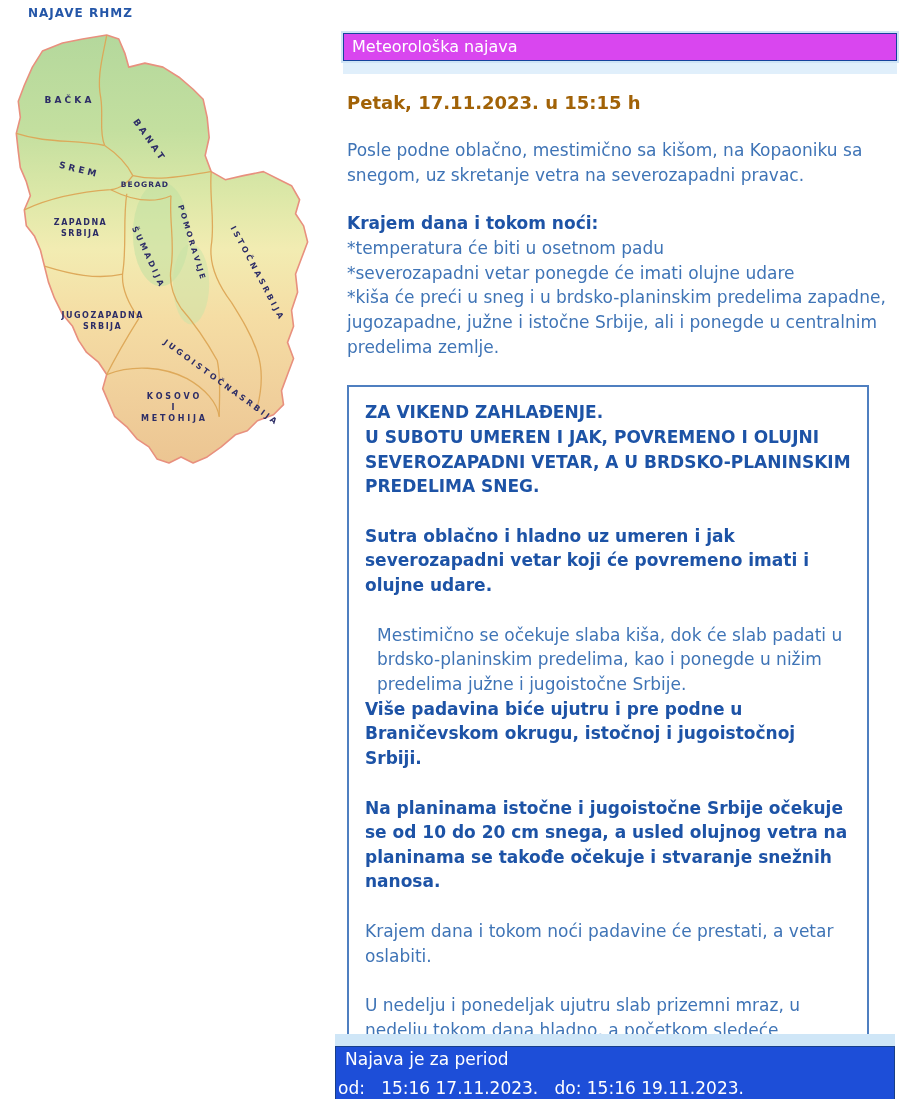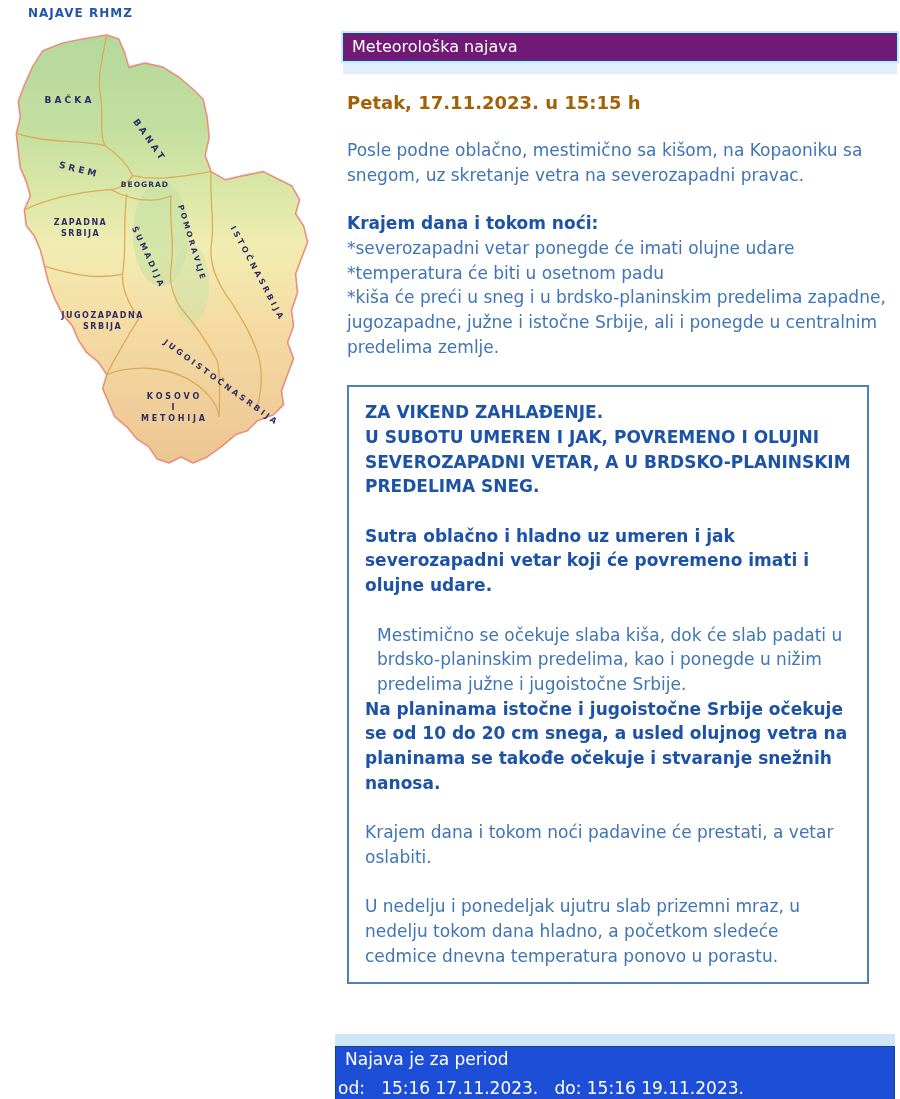--- a/index.html
+++ b/index.html
@@ -7,21 +7,21 @@
     width:900px;height:1099px;position:relative;overflow:hidden;
     font-family:"DejaVu Sans","Liberation Sans",sans-serif;
   }
   .page-title{
     position:absolute;left:28px;top:6px;
     font-size:12px;font-weight:bold;letter-spacing:1px;color:#2456a8;
   }
   .map-wrap{position:absolute;left:10px;top:33px;width:322px;height:442px;}
   .panel{position:absolute;left:343px;top:33px;width:554px;}
   .panel-header{
-    background:#701a75;border:1px solid #16439c;color:#ffffff;
+    background:#d946ef;border:1px solid #16439c;color:#ffffff;
     font-size:16px;line-height:26px;height:26px;padding-left:8px;
     box-shadow:0 0 0 2px #cfe4f5;
   }
   .light-strip{height:11px;background:#e0effb;margin:2px 0 0 0;}
   .content{padding:14px 0 0 4px;color:#3f74b6;font-size:17px;line-height:1.45;}
   .date-line{color:#a16207;font-weight:bold;font-size:18px;margin:2px 0 22px 0;}
   .para{margin:0 0 24px 0;}
   .night-head{color:#1d53a6;font-weight:bold;margin:0;}
   .night-item{margin:0;}
   .alert-box{
@@ -113,29 +113,30 @@
 </div>
 
 <div class="panel">
   <div class="panel-header">Meteorološka najava</div>
   <div class="light-strip"></div>
   <div class="content">
     <div class="date-line">Petak, 17.11.2023. u 15:15 h</div>
     <div class="para">Posle podne oblačno, mestimično sa kišom, na Kopaoniku sa snegom, uz skretanje vetra na severozapadni pravac.</div>
     <div>
       <div class="night-head">Krajem dana i tokom noći:</div>
+      <div class="night-item">*temperatura će biti u osetnom padu</div>
       <div class="night-item">*severozapadni vetar ponegde će imati olujne udare</div>
-      <div class="night-item">*temperatura će biti u osetnom padu</div>
       <div class="night-item">*kiša će preći u sneg i u brdsko-planinskim predelima zapadne, jugozapadne, južne i istočne Srbije, ali i ponegde u centralnim predelima zemlje.</div>
     </div>
     <div class="alert-box">
       <div class="alert-main">ZA VIKEND ZAHLAĐENJE.
 U SUBOTU UMEREN I JAK, POVREMENO I OLUJNI SEVEROZAPADNI VETAR, A U BRDSKO-PLANINSKIM PREDELIMA SNEG.</div>
       <div class="b-para">Sutra oblačno i hladno uz umeren i jak severozapadni vetar koji će povremeno imati i olujne udare.</div>
       <div class="r-para tight">Mestimično se očekuje slaba kiša, dok će slab padati u brdsko-planinskim predelima, kao i ponegde u nižim predelima južne i jugoistočne Srbije.</div>
+      <div class="b-para">Više padavina biće ujutru i pre podne u Braničevskom okrugu, istočnoj i jugoistočnoj Srbiji.</div>
       <div class="b-para">Na planinama istočne i jugoistočne Srbije očekuje se od 10 do 20 cm snega, a usled olujnog vetra na planinama se takođe očekuje i stvaranje snežnih nanosa.</div>
       <div class="r-para">Krajem dana i tokom noći padavine će prestati, a vetar oslabiti.</div>
       <div class="r-para last">U nedelju i ponedeljak ujutru slab prizemni mraz, u nedelju tokom dana hladno, a početkom sledeće cedmice dnevna temperatura ponovo u porastu.</div>
     </div>
   </div>
 </div>
 
 <div class="footer-strip"></div>
 <div class="footer-bar">
   <div class="footer-line1">Najava je za period</div>

